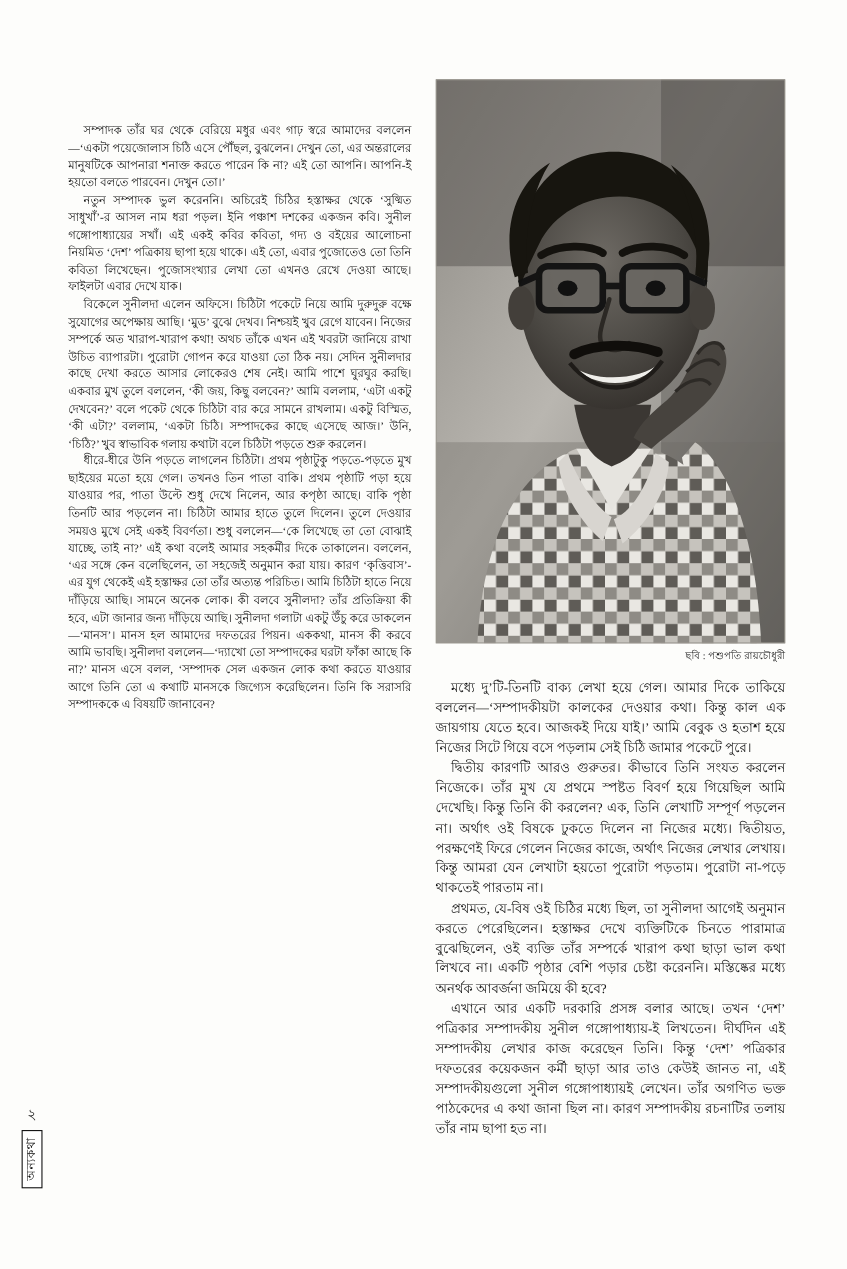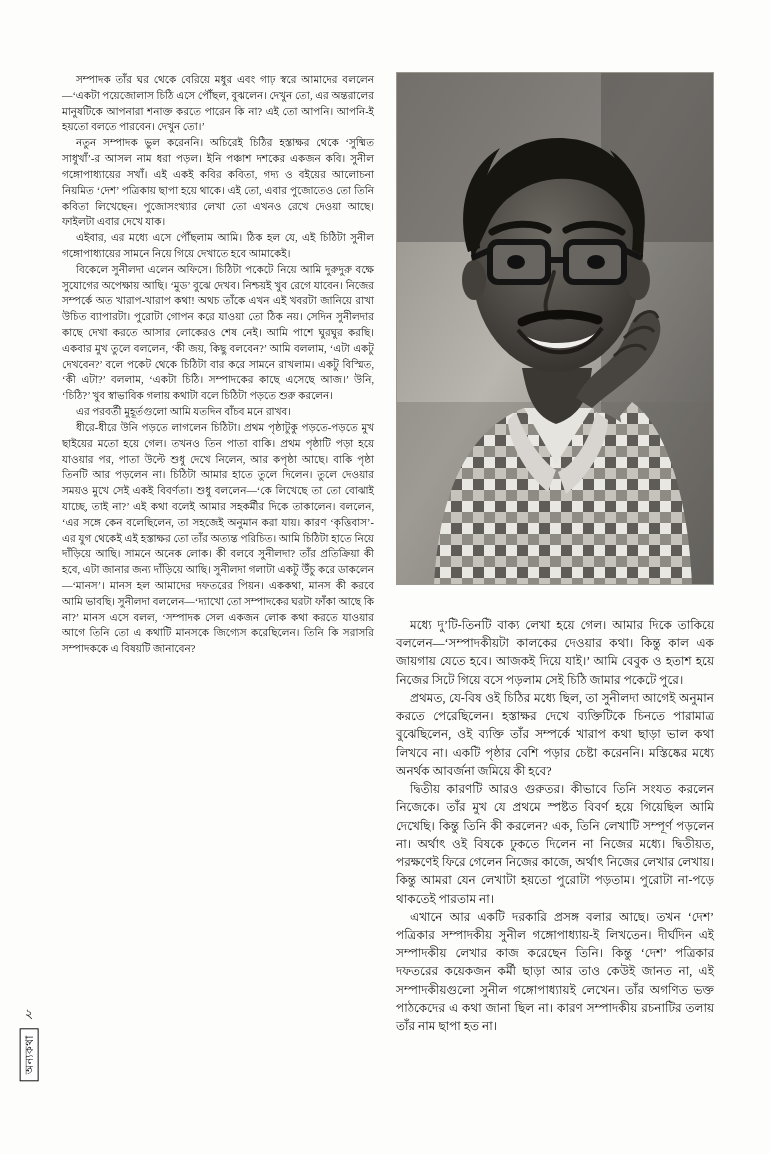--- a/index.html
+++ b/index.html
@@ -56,21 +56,21 @@
     top: 72px;
     width: 318px;
     font-size: 10.4px;
     line-height: 1.52;
     text-align: justify;
     text-justify: inter-word;
     color: #121212;
     -webkit-hyphens: none;
     hyphens: none;
   }
-  .col-left  { left: 62px;  width: 312px; height: 1020px; }
+  .col-left  { left: 62px;  width: 312px; height: 1020px; margin-top: 40px; }
 
   .col p {
     margin: 0;
     text-indent: 14px;
   }
 
   
   .photo-block {
     position: absolute;
     left: 396px;
@@ -113,23 +113,21 @@
 <div class="page">
 
   <div class="side-tab">
     <span class="pgnum">২</span>
     <span class="vert-label">অন্যকথা</span>
   </div>
 
   <div class="col col-left">
     <p>সম্পাদক তাঁর ঘর থেকে বেরিয়ে মধুর এবং গাঢ় স্বরে আমাদের বললেন—‘একটা পয়েজোলাস চিঠি এসে পৌঁছল, বুঝলেন। দেখুন তো, এর অন্তরালের মানুষটিকে আপনারা শনাক্ত করতে পারেন কি না? এই তো আপনি। আপনি-ই হয়তো বলতে পারবেন। দেখুন তো।’</p>
     <p>নতুন সম্পাদক ভুল করেননি। অচিরেই চিঠির হস্তাক্ষর থেকে ‘সুষ্মিত সাধুখাঁ’-র আসল নাম ধরা পড়ল। ইনি পঞ্চাশ দশকের একজন কবি। সুনীল গঙ্গোপাধ্যায়ের সখাঁ। এই একই কবির কবিতা, গদ্য ও বইয়ের আলোচনা নিয়মিত ‘দেশ’ পত্রিকায় ছাপা হয়ে থাকে। এই তো, এবার পুজোতেও তো তিনি কবিতা লিখেছেন। পুজোসংখ্যার লেখা তো এখনও রেখে দেওয়া আছে। ফাইলটা এবার দেখে যাক।</p>
-    <p>এইবার, এর মধ্যে এসে পৌঁছলাম আমি। ঠিক হল যে, এই চিঠিটা সুনীল গঙ্গোপাধ্যায়ের সামনে নিয়ে গিয়ে দেখাতে হবে আমাকেই।</p>
     <p>বিকেলে সুনীলদা এলেন অফিসে। চিঠিটা পকেটে নিয়ে আমি দুরুদুরু বক্ষে সুযোগের অপেক্ষায় আছি। ‘মুড’ বুঝে দেখব। নিশ্চয়ই খুব রেগে যাবেন। নিজের সম্পর্কে অত খারাপ-খারাপ কথা! অথচ তাঁকে এখন এই খবরটা জানিয়ে রাখা উচিত ব্যাপারটা। পুরোটা গোপন করে যাওয়া তো ঠিক নয়। সেদিন সুনীলদার কাছে দেখা করতে আসার লোকেরও শেষ নেই। আমি পাশে ঘুরঘুর করছি। একবার মুখ তুলে বললেন, ‘কী জয়, কিছু বলবেন?’ আমি বললাম, ‘এটা একটু দেখবেন?’ বলে পকেট থেকে চিঠিটা বার করে সামনে রাখলাম। একটু বিস্মিত, ‘কী এটা?’ বললাম, ‘একটা চিঠি। সম্পাদকের কাছে এসেছে আজ।’ উনি, ‘চিঠি?’ খুব স্বাভাবিক গলায় কথাটা বলে চিঠিটা পড়তে শুরু করলেন।</p>
-    <p>এর পরবর্তী মুহূর্তগুলো আমি যতদিন বাঁচব মনে রাখব।</p>
     <p>ধীরে-ধীরে উনি পড়তে লাগলেন চিঠিটা। প্রথম পৃষ্ঠাটুকু পড়তে-পড়তে মুখ ছাইয়ের মতো হয়ে গেল। তখনও তিন পাতা বাকি। প্রথম পৃষ্ঠাটি পড়া হয়ে যাওয়ার পর, পাতা উল্টে শুধু দেখে নিলেন, আর কপৃষ্ঠা আছে। বাকি পৃষ্ঠা তিনটি আর পড়লেন না। চিঠিটা আমার হাতে তুলে দিলেন। তুলে দেওয়ার সময়ও মুখে সেই একই বিবর্ণতা। শুধু বললেন—‘কে লিখেছে তা তো বোঝাই যাচ্ছে, তাই না?’ এই কথা বলেই আমার সহকর্মীর দিকে তাকালেন। বললেন, ‘এর সঙ্গে কেন বলেছিলেন, তা সহজেই অনুমান করা যায়। কারণ ‘কৃত্তিবাস’-এর যুগ থেকেই এই হস্তাক্ষর তো তাঁর অত্যন্ত পরিচিত। আমি চিঠিটা হাতে নিয়ে দাঁড়িয়ে আছি। সামনে অনেক লোক। কী বলবে সুনীলদা? তাঁর প্রতিক্রিয়া কী হবে, এটা জানার জন্য দাঁড়িয়ে আছি। সুনীলদা গলাটা একটু উঁচু করে ডাকলেন—‘মানস’। মানস হল আমাদের দফতরের পিয়ন। এককথা, মানস কী করবে আমি ভাবছি। সুনীলদা বললেন—‘দ্যাখো তো সম্পাদকের ঘরটা ফাঁকা আছে কি না?’ মানস এসে বলল, ‘সম্পাদক সেল একজন লোক কথা করতে যাওয়ার আগে তিনি তো এ কথাটি মানসকে জিগ্যেস করেছিলেন। তিনি কি সরাসরি সম্পাদককে এ বিষয়টি জানাবেন?</p>
   </div>
 
   <div class="photo-block">
     <div class="photo-frame portrait">
       <svg width="318" height="513" viewBox="0 0 318 513" xmlns="http://www.w3.org/2000/svg" aria-hidden="true">
         <defs>
           <linearGradient id="bgg" x1="0" y1="0" x2="1" y2="1">
             <stop offset="0%" stop-color="#8d8a84"></stop>
             <stop offset="45%" stop-color="#b9b6b0"></stop>
@@ -202,22 +200,23 @@
           <path d="M238 250 C 246 238, 258 236, 262 246" stroke="#2d2a26" stroke-width="3" fill="none"></path>
           <path d="M228 266 C 240 254, 252 252, 258 260" stroke="#2d2a26" stroke-width="3" fill="none"></path>
           <path d="M218 284 C 230 272, 244 270, 250 278" stroke="#2d2a26" stroke-width="3" fill="none"></path>
 
           <path d="M236 330 C 268 352, 292 420, 296 513 L 236 513 C 234 440, 230 372, 224 344 Z" fill="url(#check)"></path>
 
           <rect x="0" y="0" width="318" height="513" fill="none" stroke="#9a978f" stroke-width="2"></rect>
         </g>
       </svg>
     </div>
+    <div class="photo-caption">ছবি : পশুপতি রায়চৌধুরী</div>
   </div>
 
   <div class="col-right-text">
     <p>মধ্যে দু’টি-তিনটি বাক্য লেখা হয়ে গেল। আমার দিকে তাকিয়ে বললেন—‘সম্পাদকীয়টা কালকের দেওয়ার কথা। কিন্তু কাল এক জায়গায় যেতে হবে। আজকই দিয়ে যাই।’ আমি বেবুক ও হতাশ হয়ে নিজের সিটে গিয়ে বসে পড়লাম সেই চিঠি জামার পকেটে পুরে।</p>
+    <p>দ্বিতীয় কারণটি আরও গুরুতর। কীভাবে তিনি সংযত করলেন নিজেকে। তাঁর মুখ যে প্রথমে স্পষ্টত বিবর্ণ হয়ে গিয়েছিল আমি দেখেছি। কিন্তু তিনি কী করলেন? এক, তিনি লেখাটি সম্পূর্ণ পড়লেন না। অর্থাৎ ওই বিষকে ঢুকতে দিলেন না নিজের মধ্যে। দ্বিতীয়ত, পরক্ষণেই ফিরে গেলেন নিজের কাজে, অর্থাৎ নিজের লেখার লেখায়। কিন্তু আমরা যেন লেখাটা হয়তো পুরোটা পড়তাম। পুরোটা না-পড়ে থাকতেই পারতাম না।</p>
     <p>প্রথমত, যে-বিষ ওই চিঠির মধ্যে ছিল, তা সুনীলদা আগেই অনুমান করতে পেরেছিলেন। হস্তাক্ষর দেখে ব্যক্তিটিকে চিনতে পারামাত্র বুঝেছিলেন, ওই ব্যক্তি তাঁর সম্পর্কে খারাপ কথা ছাড়া ভাল কথা লিখবে না। একটি পৃষ্ঠার বেশি পড়ার চেষ্টা করেননি। মস্তিষ্কের মধ্যে অনর্থক আবর্জনা জমিয়ে কী হবে?</p>
-    <p>দ্বিতীয় কারণটি আরও গুরুতর। কীভাবে তিনি সংযত করলেন নিজেকে। তাঁর মুখ যে প্রথমে স্পষ্টত বিবর্ণ হয়ে গিয়েছিল আমি দেখেছি। কিন্তু তিনি কী করলেন? এক, তিনি লেখাটি সম্পূর্ণ পড়লেন না। অর্থাৎ ওই বিষকে ঢুকতে দিলেন না নিজের মধ্যে। দ্বিতীয়ত, পরক্ষণেই ফিরে গেলেন নিজের কাজে, অর্থাৎ নিজের লেখার লেখায়। কিন্তু আমরা যেন লেখাটা হয়তো পুরোটা পড়তাম। পুরোটা না-পড়ে থাকতেই পারতাম না।</p>
     <p>এখানে আর একটি দরকারি প্রসঙ্গ বলার আছে। তখন ‘দেশ’ পত্রিকার সম্পাদকীয় সুনীল গঙ্গোপাধ্যায়-ই লিখতেন। দীর্ঘদিন এই সম্পাদকীয় লেখার কাজ করেছেন তিনি। কিন্তু ‘দেশ’ পত্রিকার দফতরের কয়েকজন কর্মী ছাড়া আর তাও কেউই জানত না, এই সম্পাদকীয়গুলো সুনীল গঙ্গোপাধ্যায়ই লেখেন। তাঁর অগণিত ভক্ত পাঠকেদের এ কথা জানা ছিল না। কারণ সম্পাদকীয় রচনাটির তলায় তাঁর নাম ছাপা হত না।</p>
   </div>
 
 </div>
 
 </body></html>

